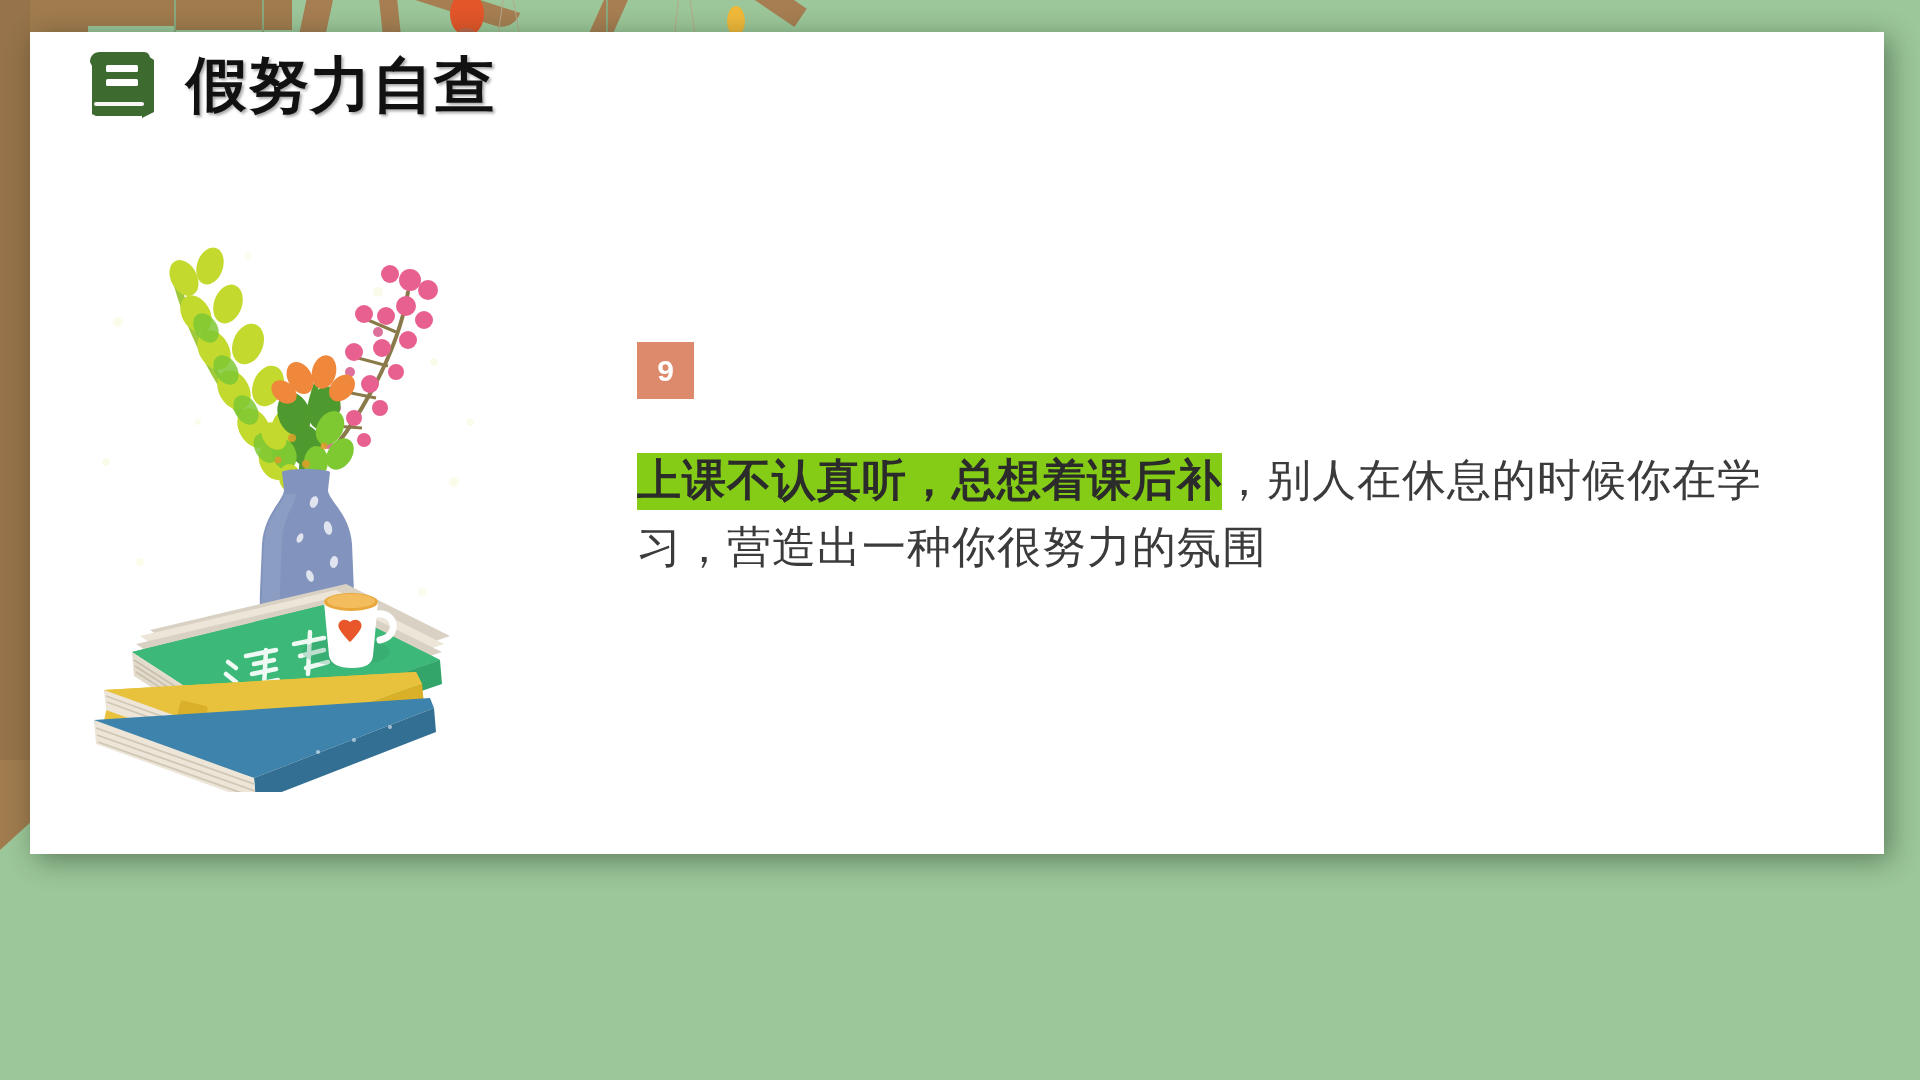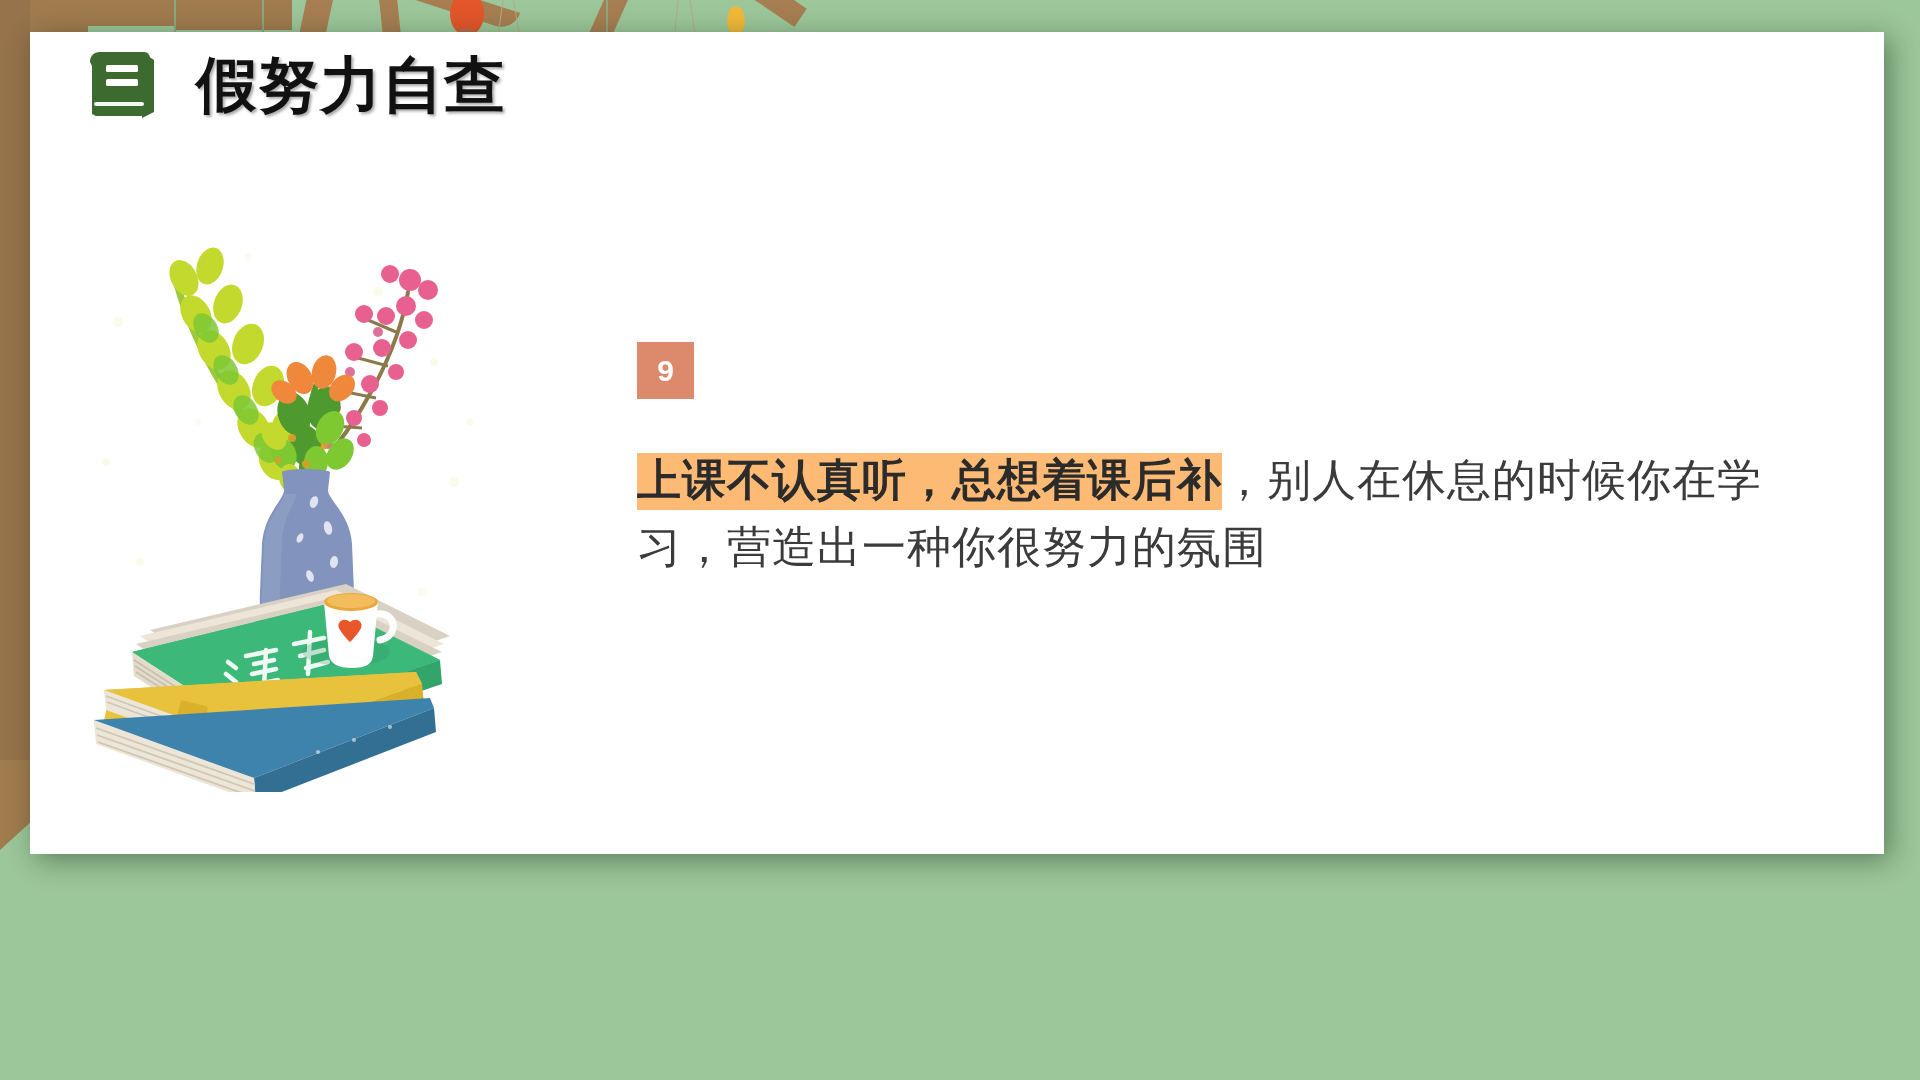--- a/index.html
+++ b/index.html
@@ -126,21 +126,21 @@
     box-shadow: 6px 6px 26px rgba(20,40,20,0.45);
   }
 
   
   .header {
     position: absolute;
     left: 52px;
     top: 16px;
     display: flex;
     align-items: center;
-    gap: 36px;
+    gap: 26px;
   }
   .book-icon { width: 78px; height: 74px; display: block; }
   .header-title {
     font-size: 61px;
     line-height: 1;
     color: #111111;
     font-weight: 600;
     letter-spacing: 1px;
     text-shadow: 2px 2px 3px rgba(0,0,0,0.35);
     white-space: nowrap;
@@ -175,21 +175,21 @@
     text-align: center;
   }
   .body-text {
     margin-top: 48px;
     font-size: 44px;
     line-height: 1.52;
     color: #3b3b3b;
     letter-spacing: 1px;
   }
   .hl {
-    background: #fdba74;
+    background: #84cc16;
     color: #2b2b2b;
     font-weight: 600;
     padding: 2px 0 6px 0;
     box-decoration-break: clone;
     -webkit-box-decoration-break: clone;
   }
 </style>
 </head>
 <body>
 

